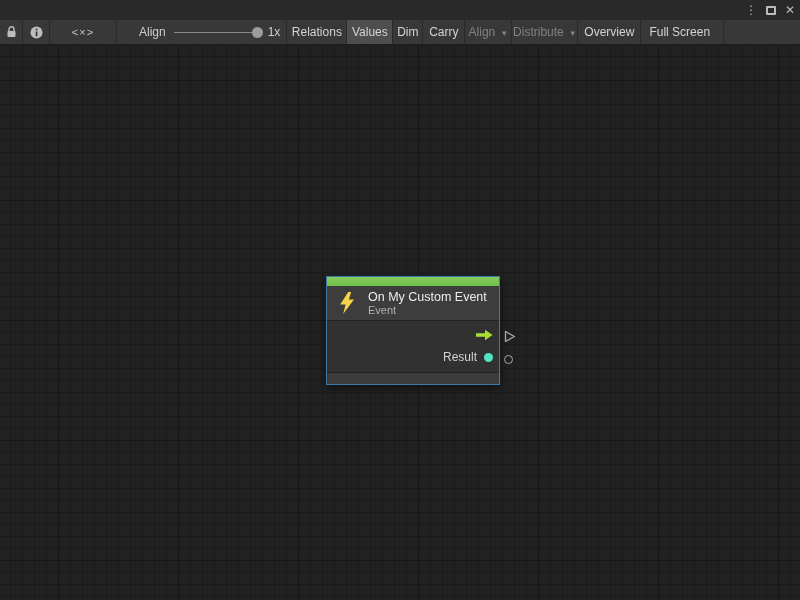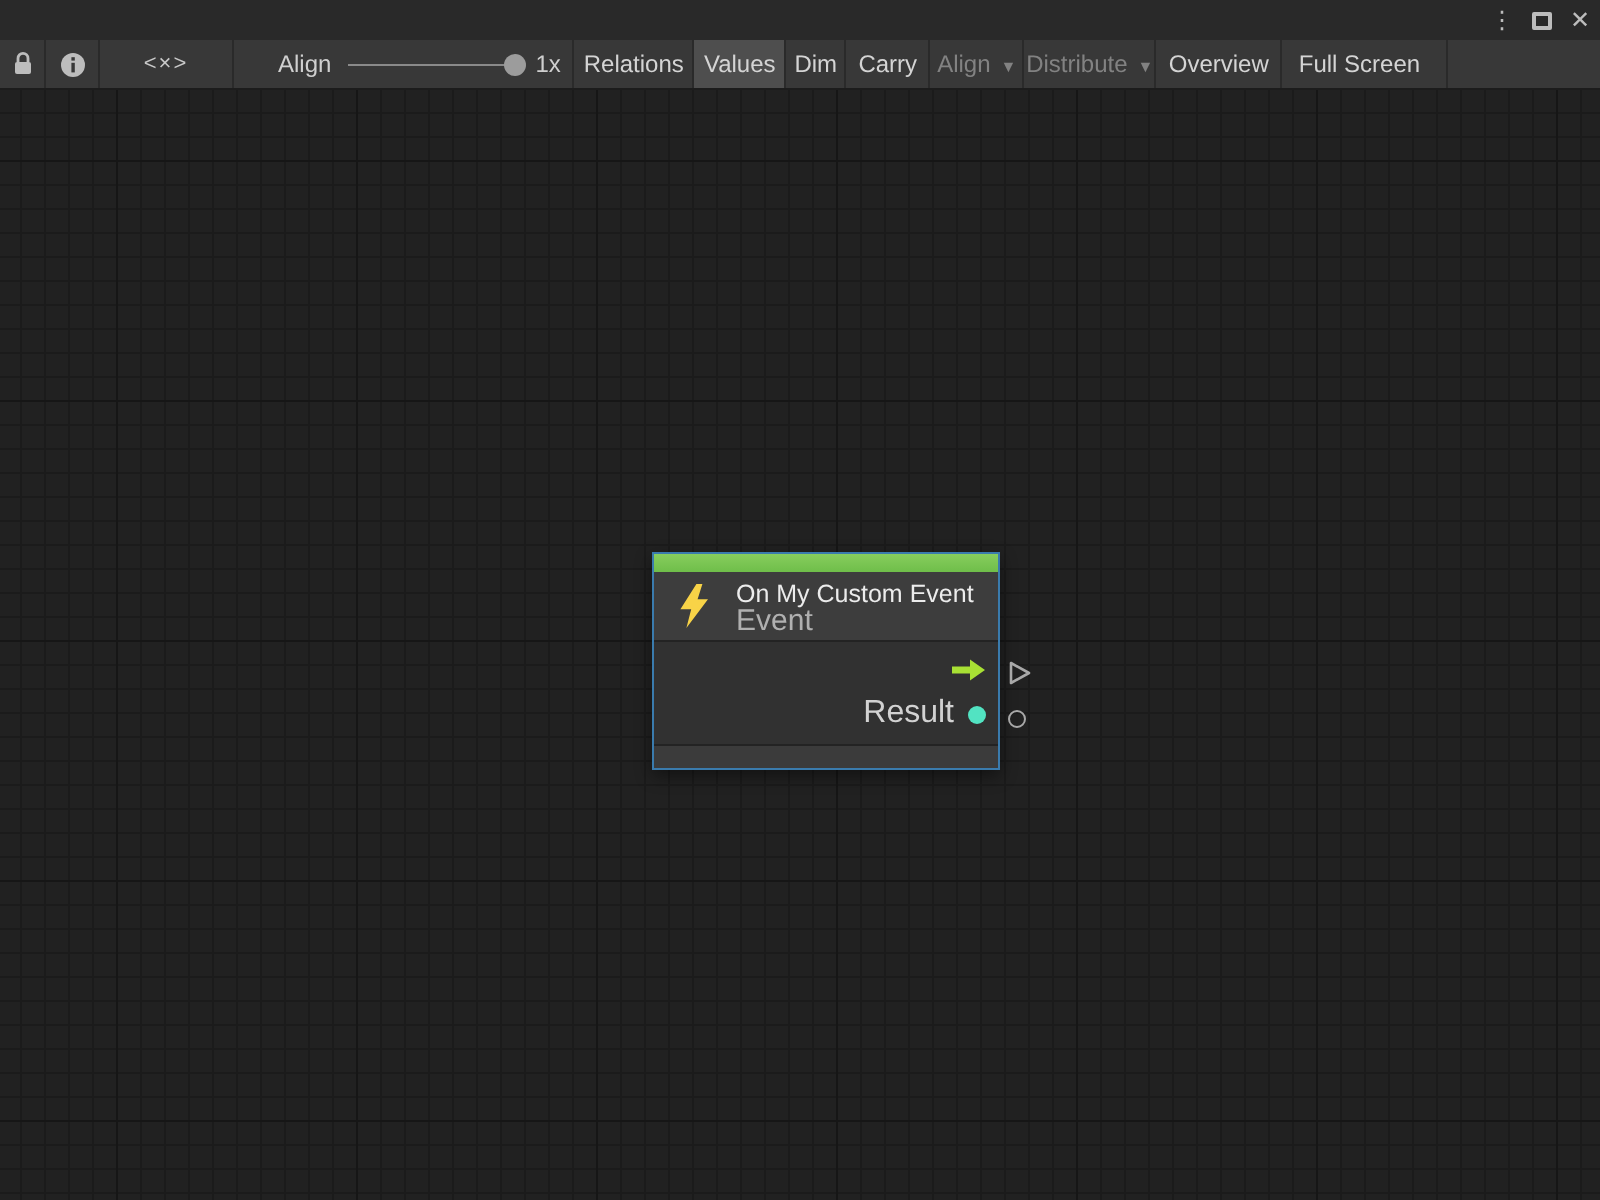--- a/index.html
+++ b/index.html
@@ -52,24 +52,24 @@
 
   
   .node { position:absolute; left:326px; top:231px; width:174px;
           border:1px solid var(--selection-blue,#3a7bad); background:#303030;
           box-shadow:0 3px 8px rgba(0,0,0,0.45); }
   .node-accent { height:9px; background:linear-gradient(#87cd5d, var(--accent-green,#6fbe4a)); }
   .node-header { background:#3d3d3d; border-bottom:1px solid #232323; height:35px;
                  display:flex; align-items:center; padding:0 10px 0 11px; gap:13px; }
   .node-titles { display:flex; flex-direction:column; justify-content:center; }
   .node-title { font-size:12.5px; color:#ececec; line-height:14px; }
-  .node-subtitle { font-size:15px; color:#b0b0b0; line-height:13px; }
+  .node-subtitle { font-size:11px; color:#b0b0b0; line-height:13px; }
   .node-body { background:#313131; padding:3px 0 4px 0; }
   .port-row { height:22px; display:flex; align-items:center; justify-content:flex-end; padding-right:6px; gap:7px; }
-  .port-label { font-size:16px; color:#d2d2d2; }
+  .port-label { font-size:12px; color:#d2d2d2; }
   .value-dot { width:9px; height:9px; border-radius:50%; background:var(--value-teal,#52e3c2); }
   .node-footer { height:12px; background:#3b3b3b; border-top:1px solid #232323; }
 
   .ext-port-triangle { position:absolute; left:504px; top:285px; }
   .ext-port-circle { position:absolute; left:504px; top:310px; width:9px; height:9px;
                      border:1.4px solid #a8a8a8; border-radius:50%; }
   svg { display:block; }
 </style>
 </head>
 <body>

